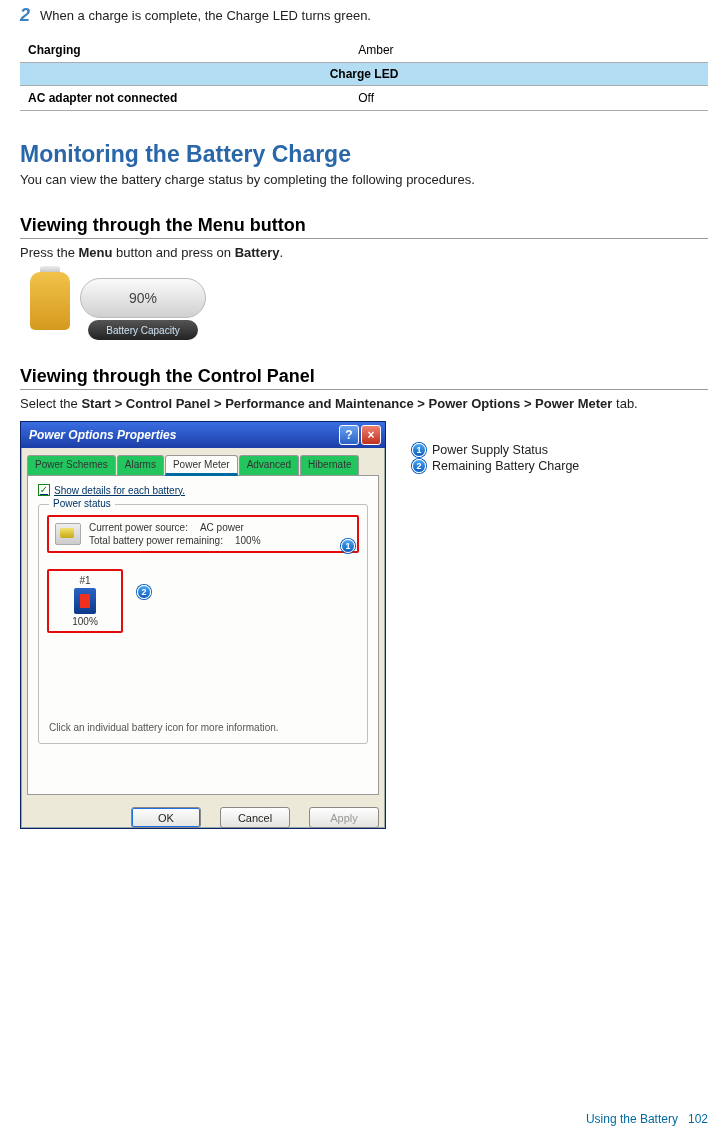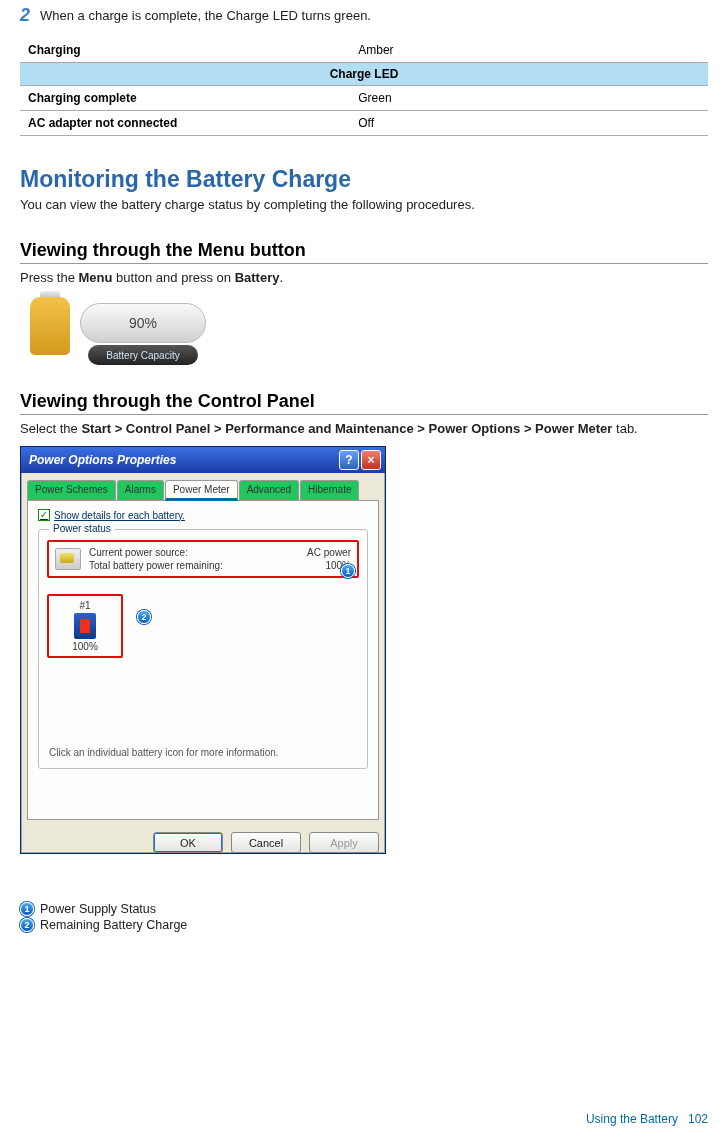--- a/index.html
+++ b/index.html
@@ -31,21 +31,21 @@
     background: linear-gradient(#eee,#bbb); border-radius: 3px 3px 0 0; }
   .cap-badge { position: absolute; right: 0; top: 8px; width: 126px; height: 40px;
     background: linear-gradient(#fafafa,#d0d0d0); border-radius: 20px; border: 1px solid #bbb;
     display: flex; flex-direction: column; align-items: center; justify-content: center;
     font-size: 11px; color: #333; }
   .cap-badge .pct { font-size: 14px; color: #444; }
   .cap-label { position: absolute; right: 8px; bottom: 0px; width: 110px; height: 20px;
     background: linear-gradient(#555,#222); border-radius: 10px; color: #cde3f5;
     font-size: 10px; display:flex; align-items:center; justify-content:center; }
 
-  .panel-wrap { display: flex; gap: 26px; margin-top: 8px; flex-direction: column; }
+  .panel-wrap { display: flex; gap: 26px; margin-top: 8px; }
   .dialog { width: 366px; height: 408px; border: 1px solid #0a246a; background: #ece9d8;
     box-shadow: 0 0 0 1px #9aa inset; font-family: Tahoma, Verdana, sans-serif; font-size: 11px; }
   .titlebar { height: 26px; background: linear-gradient(#3a6ee3,#1b3ea6);
     display: flex; align-items: center; padding: 0 4px 0 8px; color: #fff; font-weight: bold;
     font-size: 12px; }
   .titlebar .title { flex: 1; font-style: italic; }
   .tb-btn { width: 20px; height: 20px; margin-left: 2px; border: 1px solid #fff;
     border-radius: 3px; display: flex; align-items: center; justify-content: center;
     font-size: 12px; font-weight: bold; color: #fff; }
   .tb-help { background: linear-gradient(#6aa0f0,#2a62c4); }
@@ -68,39 +68,39 @@
     position: relative; height: 240px; }
   .group-title { position: absolute; top: -7px; left: 10px; background: #fdfdfb; padding: 0 4px;
     color: #036; font-size: 10px; }
   .status-box { border: 2px solid #e20c0c; border-radius: 2px; padding: 5px 6px;
     display: flex; align-items: center; gap: 8px; font-size: 10px; color: #333; }
   .plug-icon { width: 26px; height: 22px; background: linear-gradient(#eee,#ccc);
     border: 1px solid #aaa; border-radius: 2px; position: relative; }
   .plug-icon::after { content:""; position:absolute; left:4px; top:4px; width:14px; height:10px;
     background: linear-gradient(#f2e26a,#c8a818); border-radius: 2px; }
   .status-rows { display:flex; flex-direction:column; gap:2px; flex:1; }
-  .status-line { display:flex; justify-content: space-between; }
+  .status-line { display:flex; justify-content: flex-start; gap: 12px; }
   .callout { width: 14px; height: 14px; border-radius: 50%;
     background: linear-gradient(#4aa9f4,#0b5bbd); color:#fff; font-size:9px; font-weight:bold;
     display:flex; align-items:center; justify-content:center; position:absolute; border: 1px solid #fff;
     box-shadow: 0 0 0 1px #0b5bbd; }
   .callout.c1 { top: 34px; right: 12px; }
   .callout.c2 { top: 80px; left: 98px; }
 
   .batt-cell { border: 2px solid #e20c0c; border-radius: 2px; width: 76px; margin-top: 16px;
     padding: 4px 6px; font-size: 10px; color: #333; }
   .batt-cell .hdr { text-align:center; color:#333; margin-bottom: 2px; }
   .batt-icon { width: 22px; height: 26px; margin: 2px auto; background: linear-gradient(#2a62c4,#0b3a8a);
     border-radius: 2px; display:flex; align-items:center; justify-content:center; }
   .batt-icon::before { content:""; width: 10px; height: 14px; background: #f0301e; border-radius:1px; }
   .batt-cell .pct { text-align:center; margin-top: 2px; }
 
   .group-note { position:absolute; bottom: 10px; left: 10px; font-size: 10px; color: #555; }
 
-  .btnbar { display:flex; justify-content:flex-end; gap:8px; padding: 6px; text-align: center; }
+  .btnbar { display:flex; justify-content:flex-end; gap:19px; padding: 6px; text-align: center; }
   .winbtn { width: 70px; height: 21px; background: linear-gradient(#fefefe,#e4e4e0);
     border: 1px solid #888; border-radius: 3px; display:flex; align-items:center;
     justify-content:center; font-size: 11px; color:#222; }
   .winbtn.default { box-shadow: 0 0 0 1px #1b6fe0 inset; }
   .winbtn.disabled { color:#999; }
 
   .legend { font-size: 12.5px; color: #222; padding-top: 22px; }
   .legend-row { display:flex; align-items:center; gap:6px; margin-bottom: 2px; }
   .legend .num { width: 14px; height: 14px; border-radius: 50%;
     background: linear-gradient(#4aa9f4,#0b5bbd); color:#fff; font-size:9px; font-weight:bold;
@@ -119,24 +119,20 @@
 
 <table class="led">
   <tbody>
       <tr>
     <td>Charging</td>
     <td>Amber</td>
   </tr>
   <tr>
         <th colspan="2">Charge LED</th>
       </tr>
-  <tr>
-    <td>Charging complete</td>
-    <td>Green</td>
-  </tr>
   <tr>
     <td>AC adapter not connected</td>
     <td>Off</td>
   </tr>
 </tbody>
   </table>
 
 <h1 class="section">Monitoring the Battery Charge</h1>
 <div class="section-sub">You can view the battery charge status by completing the following procedures.</div>
 

